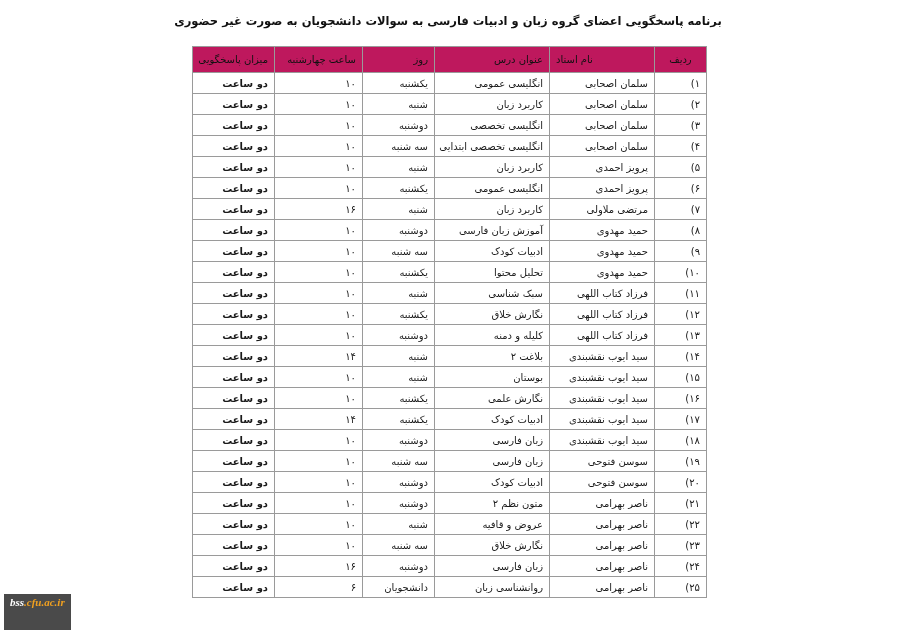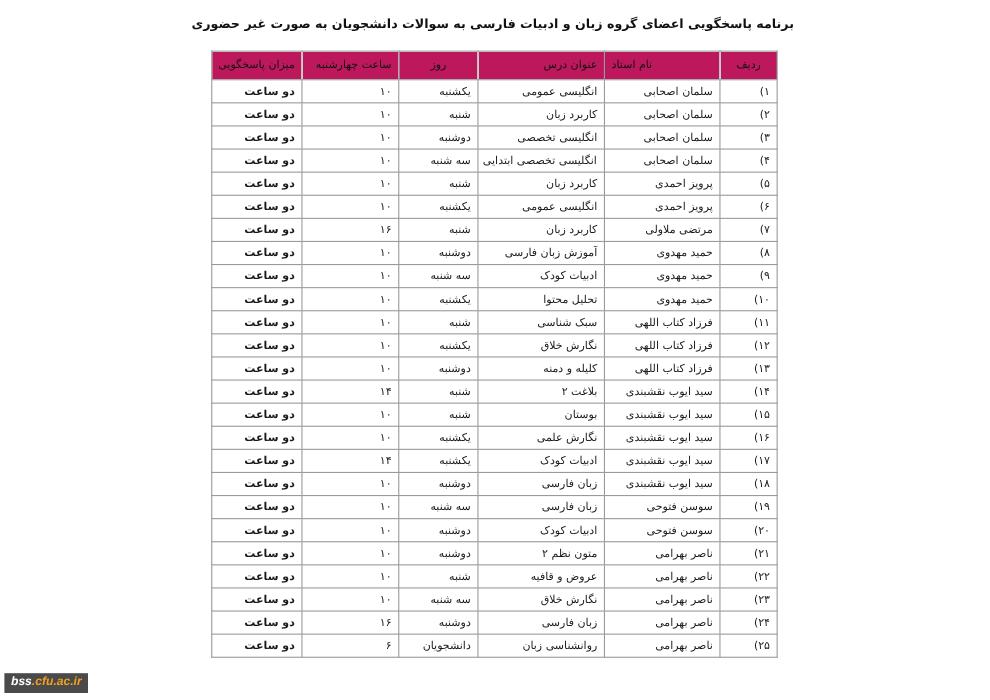--- a/index.html
+++ b/index.html
@@ -68,21 +68,21 @@
     font-weight: normal;
     font-size: 10px;
     height: 25px;
     color: #111;
     background: #be185d;
   }
   
   th.h-radif { text-align: center; }
   th.h-ostad { text-align: left; }
   th.h-dars  { text-align: right; }
-  th.h-rooz  { text-align: center; }
+  th.h-rooz  { text-align: right; }
   th.h-saat  { text-align: right; }
   th.h-mizan { text-align: right; }
 
   td.d-radif {
     text-align: right;
     font-size: 10px;
     padding-right: 8px;
   }
   td.d-ostad {
     text-align: right;
@@ -103,22 +103,22 @@
     font-weight: bold;
     padding-right: 10px;
   }
 
   
   #watermark {
     position: absolute;
     left: 4px;
     bottom: 6px;
     background: #4a4a4a;
-    padding: 2px 6px 3px 6px;
-    font-family: Liberation Sans, sans-serif;
+    padding: 2px 6px 21px 6px;
+    font-family: Liberation Serif, serif;
     font-style: italic;
     font-weight: bold;
     font-size: 11px;
     line-height: 13px;
     letter-spacing: 0;
     direction: ltr;
     white-space: nowrap;
   }
   #watermark .wm-a { color: #ffffff; }
   #watermark .wm-b { color: #f0a020; }

